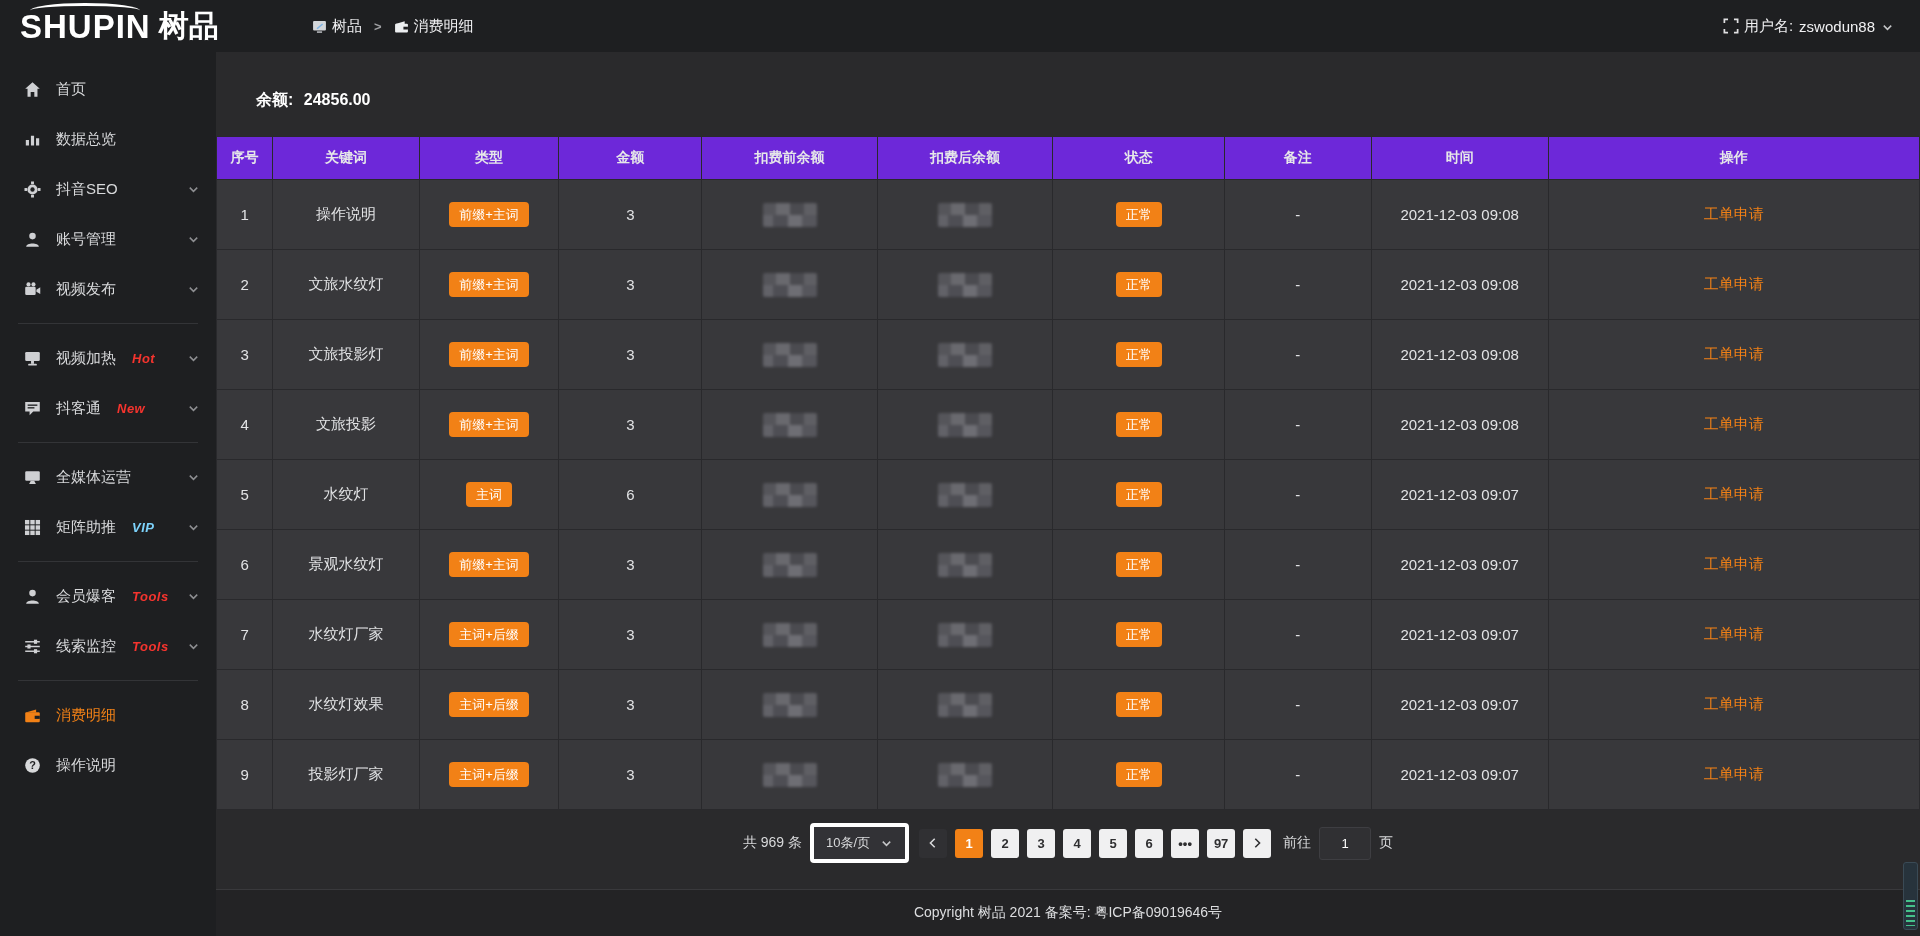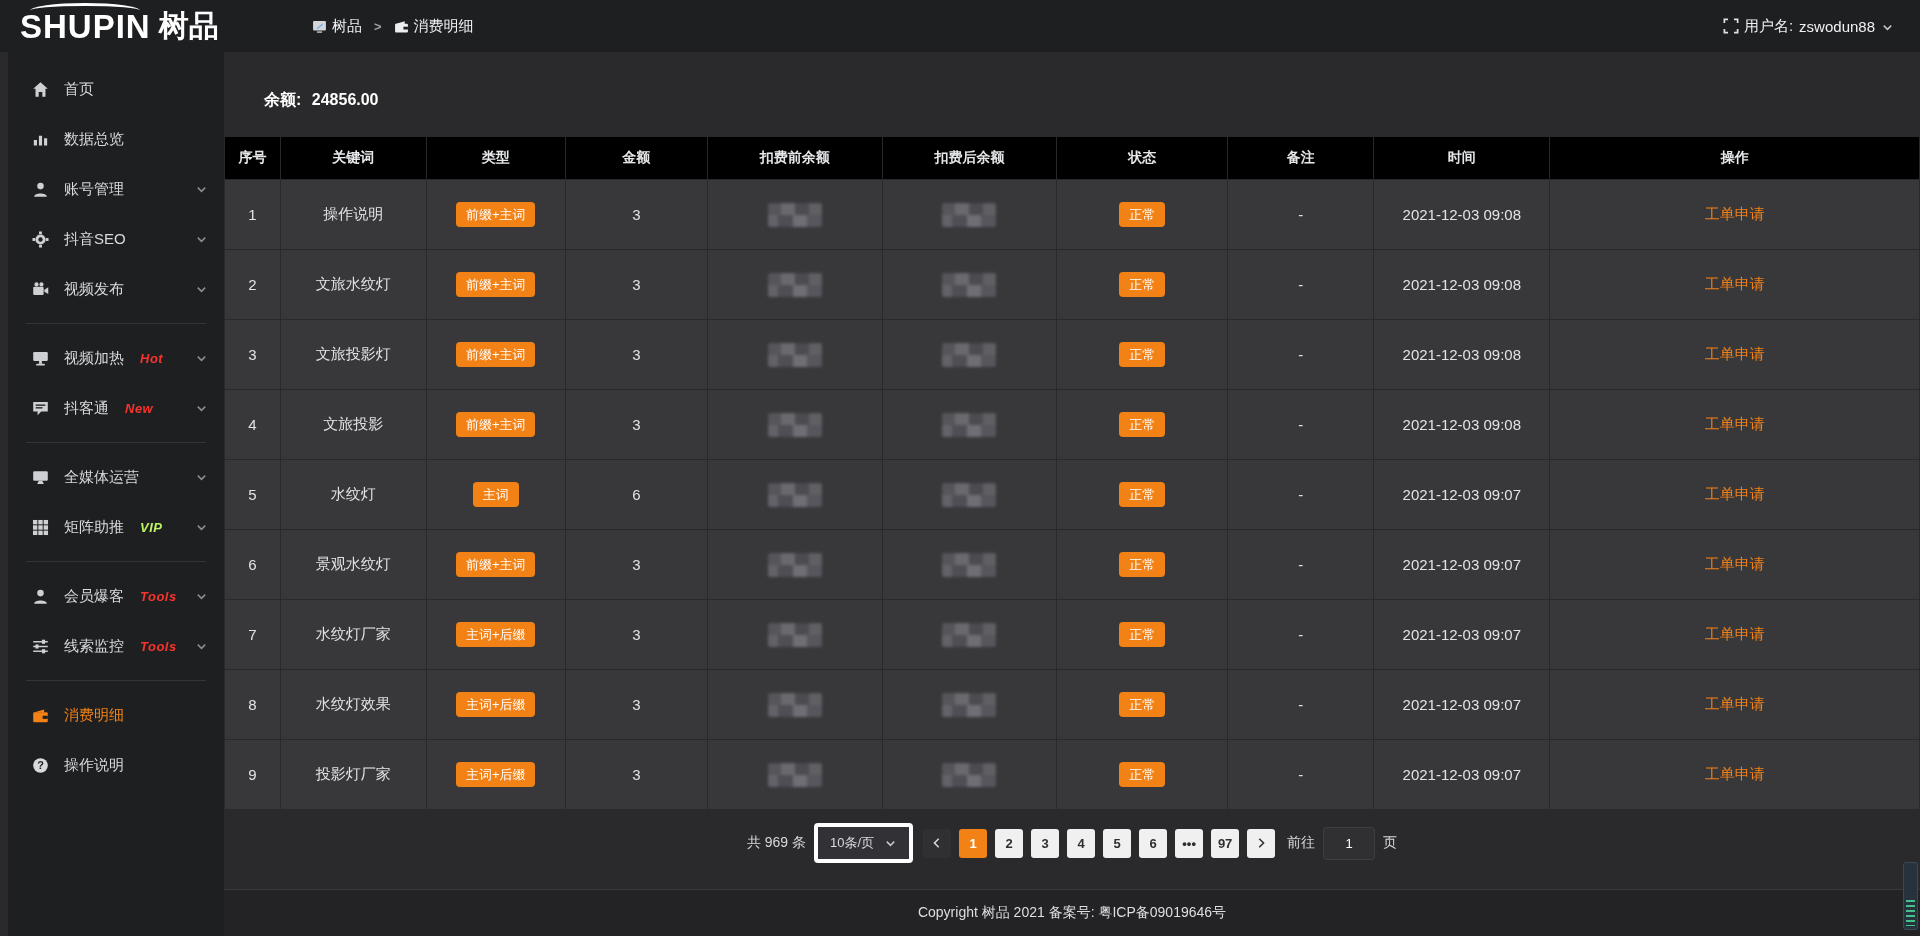--- a/index.html
+++ b/index.html
@@ -33,48 +33,48 @@
   .bc-icon svg{width:100%;height:100%;}
   .topbar-right{margin-left:auto;display:flex;align-items:center;gap:5px;}
   .fs-icon{width:16px;height:16px;color:#e0e0e2;cursor:pointer;display:inline-flex;}
   .fs-icon svg{width:100%;height:100%;}
   .user{display:flex;align-items:center;gap:6px;font-size:15px;color:#f0f0f2;cursor:pointer;}
   .caret{width:13px;height:13px;display:inline-flex;color:#c6c7c9;margin-top:3px;}
   .caret svg{width:100%;height:100%;}
 
   
   .body-row{display:flex;flex:1;min-height:0;}
-  .sidebar{width:216px;background:#1e1f21;flex-shrink:0;padding-top:12px;margin-left:8px;}
+  .sidebar{width:216px;background:#1e1f21;flex-shrink:0;padding-top:12px;}
   .menu-item{
     height:50px;display:flex;align-items:center;padding:0 16px 0 24px;
     font-size:15px;color:#d8d9db;cursor:pointer;
   }
   .menu-item.active{color:#f28116;}
   .mi-icon{width:17px;height:17px;margin-right:15px;display:inline-flex;color:#cfd0d3;flex-shrink:0;}
   .menu-item.active .mi-icon{color:#f28116;}
   .mi-icon svg{width:100%;height:100%;fill:currentColor;}
   .mi-label{white-space:nowrap;}
   .mi-badge{font-size:13px;font-weight:bold;font-style:italic;margin-left:16px;letter-spacing:.5px;}
   .badge-red{color:#f5342e;}
-  .badge-gold{color:#bef264;font-style:italic;}
+  .badge-gold{color:#7dd3fc;font-style:italic;}
   .mi-chevron{margin-left:auto;width:13px;height:13px;display:inline-flex;color:#8e8f92;}
   .mi-chevron svg{width:100%;height:100%;}
   .menu-divider{height:1px;background:#333437;margin:9px 18px;}
 
   
   .content{flex:1;display:flex;flex-direction:column;min-width:0;}
   .balance{padding:38px 0 25px 40px;font-size:16px;font-weight:bold;color:#fff;}
   .balance .bv{margin-left:6px;margin-top:48px;}
 
   table{width:100%;border-collapse:collapse;table-layout:fixed;background:#38383b;}
   th,td{
     border:1px solid #29292c;text-align:center;vertical-align:middle;
     font-size:14px;color:#e2e3e5;overflow:hidden;white-space:nowrap;
   }
-  thead th{height:40px;background:#000000;font-weight:bold;color:#e6e7e9;}
+  thead th{height:40px;background:#6d28d9;font-weight:bold;color:#e6e7e9;}
   tbody td{height:67px;font-size:15px;}
   .tag{
     display:inline-block;background:#f28116;color:#fff;font-size:13px;
     padding:6px 10px;border-radius:4px;line-height:1;
   }
   .blur-block{
     display:inline-block;width:54px;height:24px;border-radius:2px;vertical-align:middle;
     filter:blur(1.5px);
     background-image:
       linear-gradient(90deg,#55555a 0 13px,#69696e 13px 27px,#4b4b50 27px 41px,#5f5f64 41px 54px),
@@ -197,45 +197,45 @@
                 <path d="M1.5 7.5h2.6V12H1.5zM5.7 4h2.6v8H5.7zM9.9 6h2.6v6H9.9z"></path>
               </svg>
             </span>
     <span class="mi-label">数据总览</span>
 
   </div>
 
   <div class="menu-item">
     <span class="mi-icon">
               <svg viewBox="0 0 14 14">
-                <circle cx="7" cy="4.2" r="2.7"></circle>
-                <path d="M1.8 13c0-3.6 10.4-3.6 10.4 0z"></path>
-              </svg>
-            </span>
-    <span class="mi-label">账号管理</span>
-
-    <span class="mi-chevron">
-      <svg viewBox="0 0 14 14" fill="none" stroke="currentColor" stroke-width="1.6">
-                <path d="M3 5l4 4 4-4"></path>
-              </svg>
-    </span>
-  </div>
-
-  <div class="menu-item">
-    <span class="mi-icon">
-              <svg viewBox="0 0 14 14">
                 <circle cx="7" cy="7" r="4.2"></circle>
                 <rect x="5.8" y="0.4" width="2.4" height="2.2"></rect>
                 <rect x="5.8" y="11.4" width="2.4" height="2.2"></rect>
                 <rect x="0.4" y="5.8" width="2.2" height="2.4"></rect>
                 <rect x="11.4" y="5.8" width="2.2" height="2.4"></rect>
                 <circle cx="7" cy="7" r="1.8" fill="#1e1f21"></circle>
               </svg>
             </span>
     <span class="mi-label">抖音SEO</span>
+
+    <span class="mi-chevron">
+      <svg viewBox="0 0 14 14" fill="none" stroke="currentColor" stroke-width="1.6">
+                <path d="M3 5l4 4 4-4"></path>
+              </svg>
+    </span>
+  </div>
+
+  <div class="menu-item">
+    <span class="mi-icon">
+              <svg viewBox="0 0 14 14">
+                <circle cx="7" cy="4.2" r="2.7"></circle>
+                <path d="M1.8 13c0-3.6 10.4-3.6 10.4 0z"></path>
+              </svg>
+            </span>
+    <span class="mi-label">账号管理</span>
 
     <span class="mi-chevron">
       <svg viewBox="0 0 14 14" fill="none" stroke="currentColor" stroke-width="1.6">
                 <path d="M3 5l4 4 4-4"></path>
               </svg>
     </span>
   </div>
 
   <div class="menu-item">
     <span class="mi-icon">

